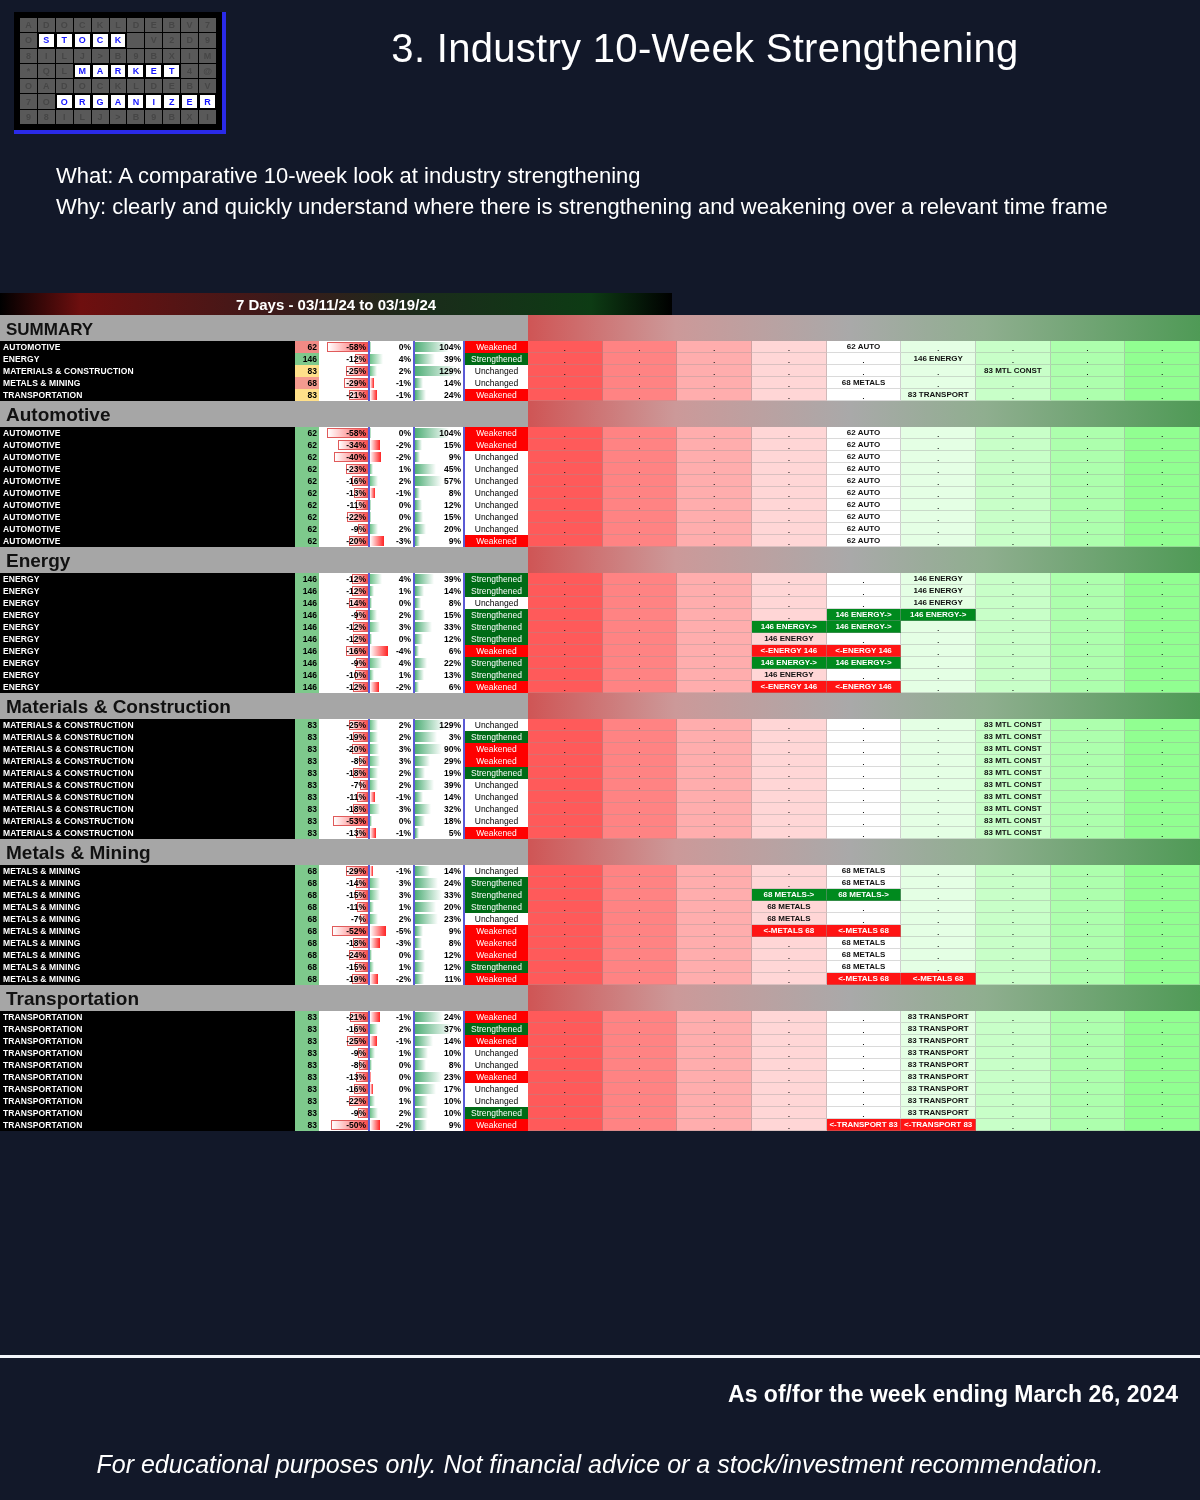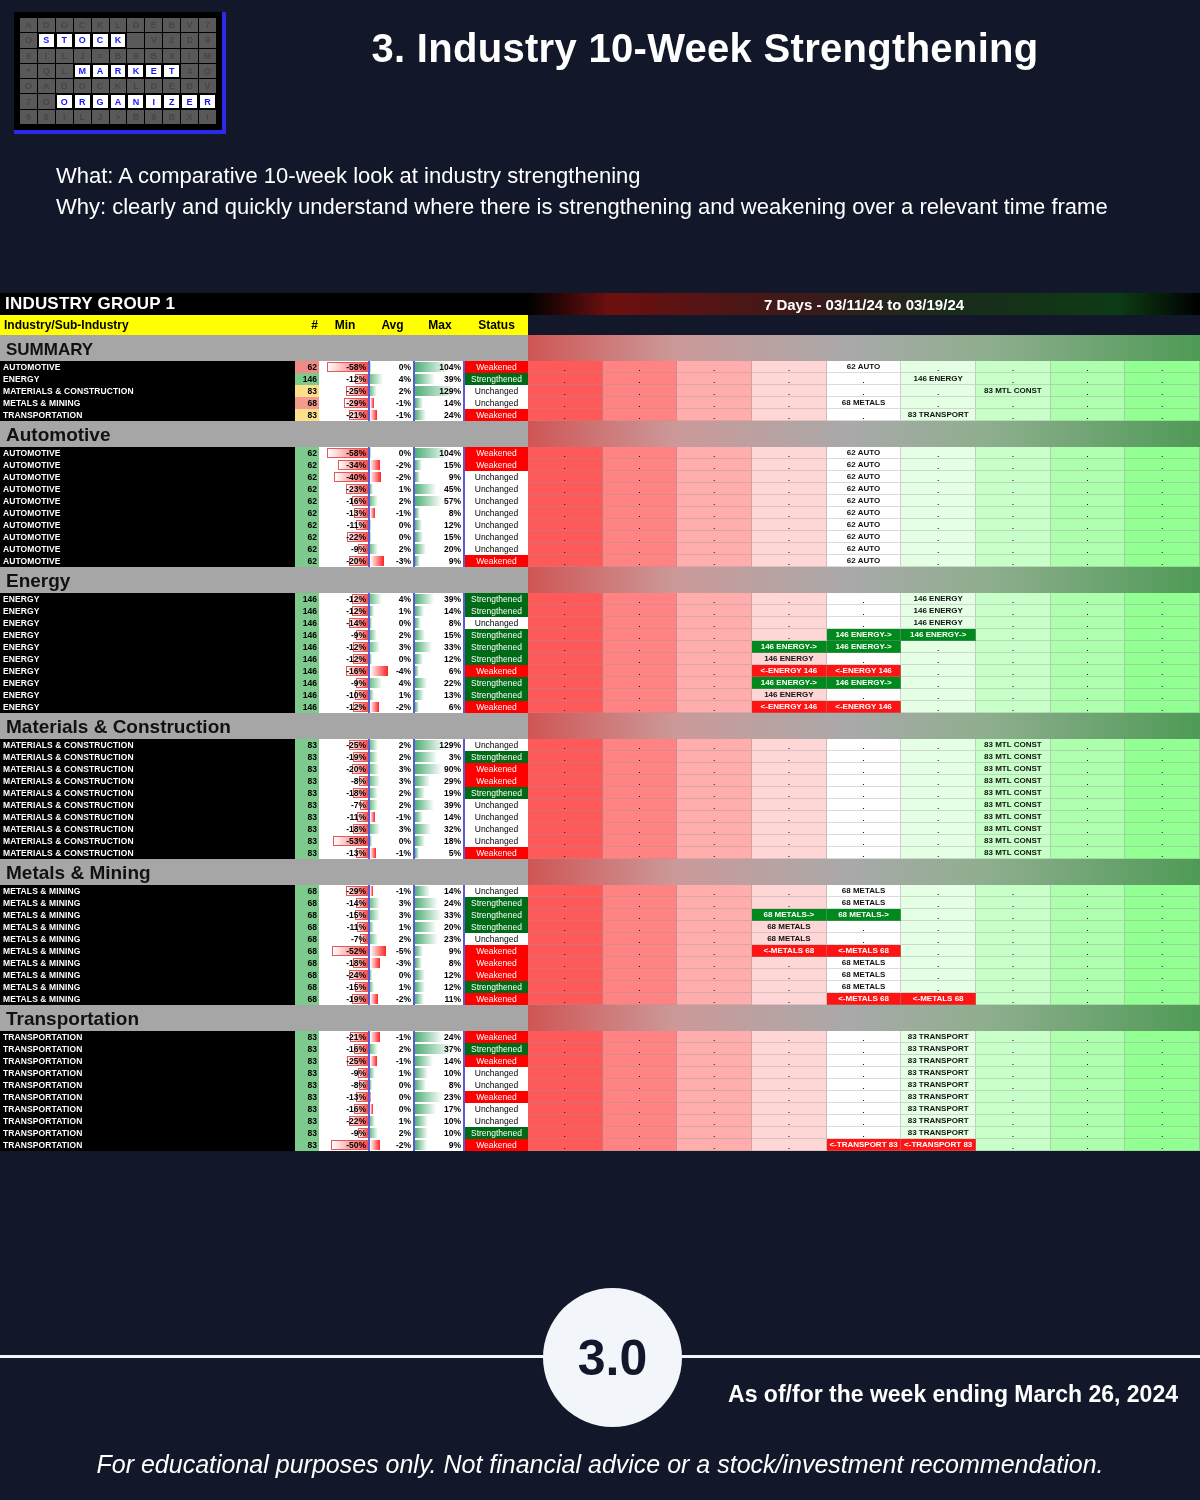--- a/index.html
+++ b/index.html
@@ -23,21 +23,21 @@
   .logo-grid{
     width:100%; height:100%;
     display:grid; grid-template-columns:repeat(11,1fr); grid-template-rows:repeat(7,1fr);
     gap:1px; background:#000;
   }
   .cell{ background:#fff; font-size:9px; font-weight:bold; color:#c9c9c9;
          display:flex; align-items:center; justify-content:center; }
   .cell.on{ color:#1414ff; border:1.5px solid #000; }
   .page-title{
     position:absolute; left:230px; right:20px; top:26px;
-    text-align:center; color:#fff; font-size:40px; font-weight:700;
+    text-align:center; color:#fff; font-size:40px; font-weight:400;
     letter-spacing:.3px;
   }
   .blurb{
     position:absolute; left:56px; top:160px; width:1100px;
     color:#fff; font-size:22px; font-weight:300; line-height:1.42;
   }
   
   .sheet{ position:absolute; left:0; top:293px; width:1200px; }
   .sheet-row{ display:flex; }
   .left{ width:528px; flex:0 0 528px; }
@@ -229,33 +229,24 @@
 </div>
 
 <div class="blurb">
   <div>What: A comparative 10-week look at industry strengthening</div>
   <div>Why: clearly and quickly understand where there is strengthening and weakening over a relevant time frame</div>
 </div>
 
 <div class="sheet">
 
   <div class="sheet-row">
-    <div class="left band-title">INDUSTRY GROUP 1</div>
     <div class="right band-title-right">7 Days - 03/11/24 to 03/19/24</div>
   </div>
 
   <div class="sheet-row">
-    <div class="left colhead">
-      <div class="c-name">Industry/Sub-Industry</div>
-      <div style="width:25px;text-align:right;padding-right:2px">#</div>
-      <div style="width:50px;text-align:center">Min</div>
-      <div style="width:45px;text-align:center">Avg</div>
-      <div style="width:50px;text-align:center">Max</div>
-      <div style="width:63px;text-align:center">Status</div>
-    </div>
   </div>
 
   <div id="sections">
       <div class="sheet-row">
         <div class="left sec-title">
           <span style="font-size: 17px;">SUMMARY</span>
         </div>
         <div class="right grayband-right"></div>
       </div>
       <div class="sheet-row">
@@ -1862,16 +1853,15 @@
             <div class="rcell" style="background: rgb(173, 255, 173); font-size: 7px; align-items: flex-end;">.</div>
             <div class="rcell" style="background: rgb(145, 255, 145); font-size: 7px; align-items: flex-end;">.</div>
           </div>
         </div>
       </div>
     </div>
 </div>
 
 <div class="footer">
   <div class="rule"></div>
-  <div class="circle">3.0</div>
   <div class="asof">As of/for the week ending March 26, 2024</div>
   <div class="disclaim">For educational purposes only. Not financial advice or a stock/investment recommendation.</div>
 </div>
 
 </body></html>

